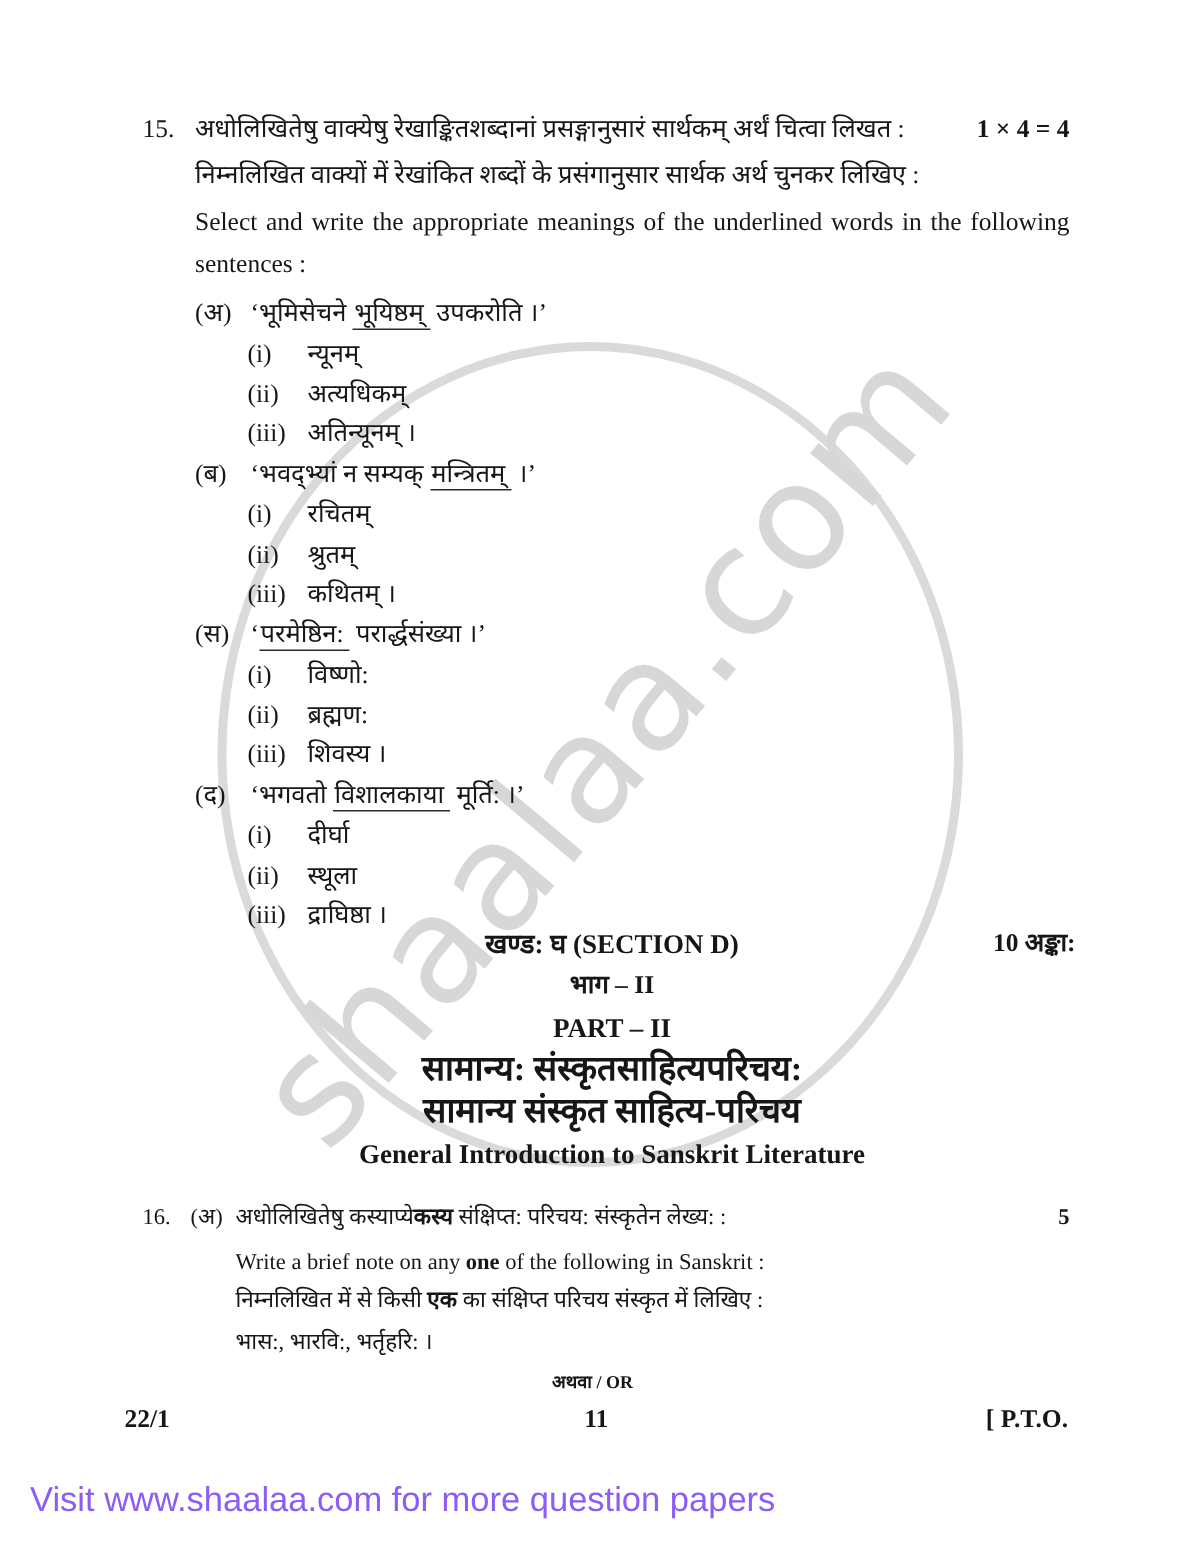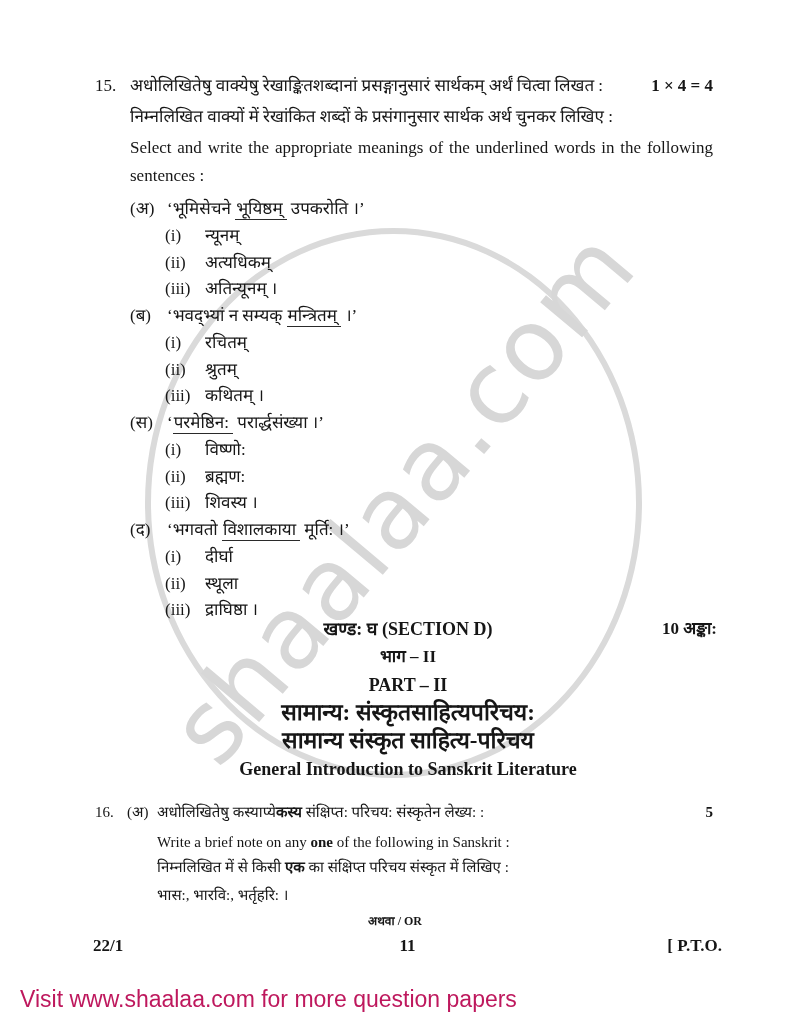--- a/index.html
+++ b/index.html
@@ -59,30 +59,30 @@
   
   .q16 { position:absolute; left:95px; top:800px; width:618px; font-size:15px; }
   .q16-head { display:flex; line-height:25px; margin-bottom:5px; }
   .q16-num { width:32px; flex:0 0 32px; }
   .q16-sub { width:30px; flex:0 0 30px; }
   .q16-line { margin-left:62px; line-height:25px; } .mb2 { margin-bottom:3px; } .mb3 { margin-bottom:0; }
   .b { font-weight:bold; }
 
   
   .or-row { position:absolute; left:95px; top:912px; width:600px; text-align:center; font-weight:bold; font-size:12px; }
-  .pagefoot { position:absolute; left:93px; top:936px; width:629px; display:flex; font-size:17px; font-weight:bold; }
+  .pagefoot { position:absolute; left:83px; top:936px; width:629px; display:flex; font-size:17px; font-weight:bold; }
   .pf-left { flex:1; text-align:left; }
   .pf-center { flex:1; text-align:center; font-weight:bold; }
   .pf-right { flex:1; text-align:right; }
 
   
   .caption {
     position:absolute; left:20px; top:986px;
     font-family:"Liberation Sans", sans-serif;
-    font-size:23px; color:#be185d; letter-spacing:0;
+    font-size:23px; color:#8b5cf6; letter-spacing:0;
   }
 </style>
 </head>
 <body>
 
 <div class="page">
 
   <div class="wm-circle"></div>
   <div class="wm-text">shaalaa.com</div>
 

